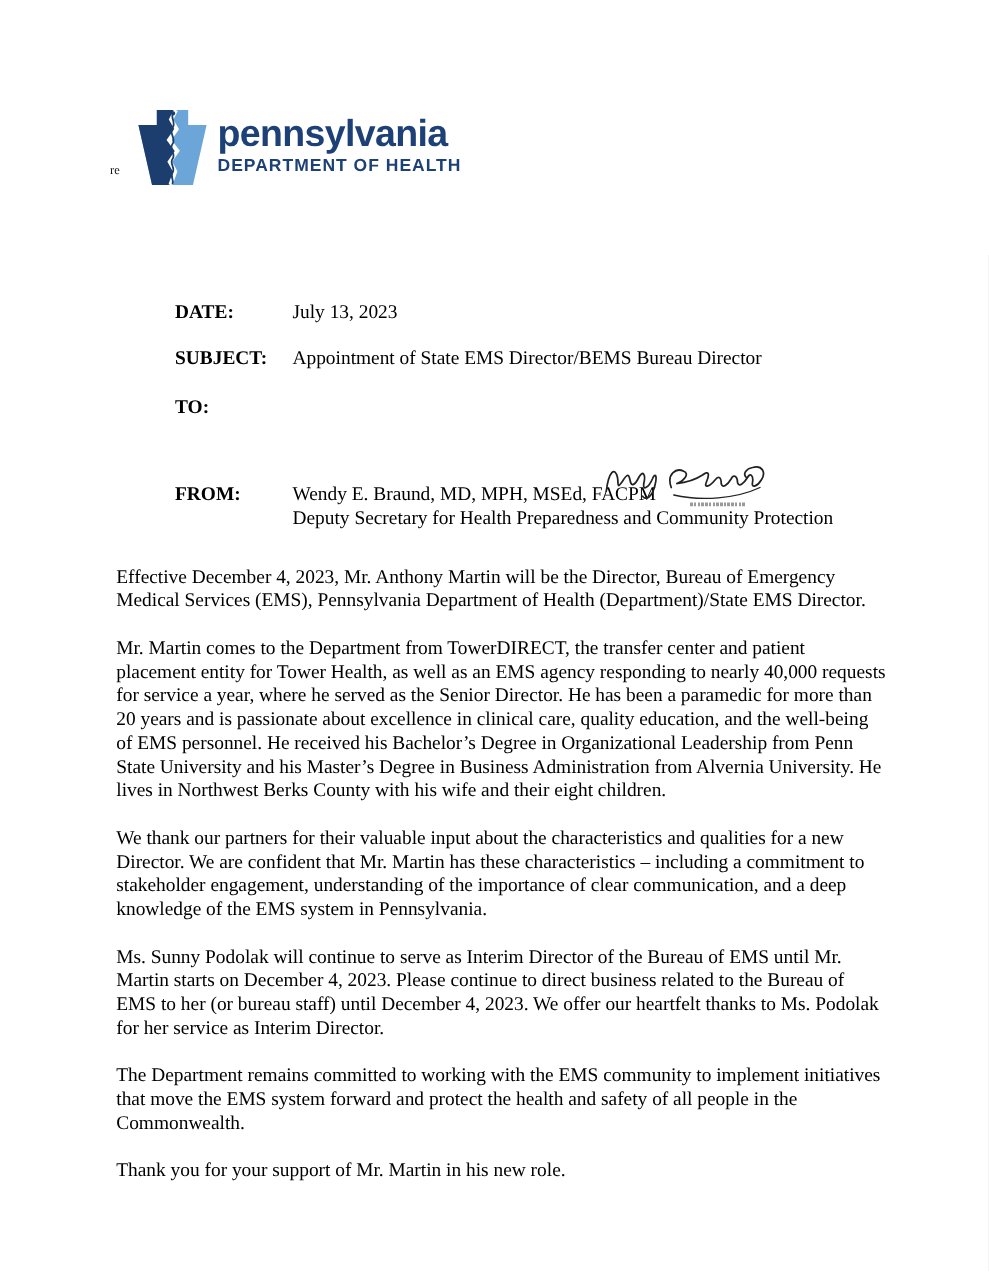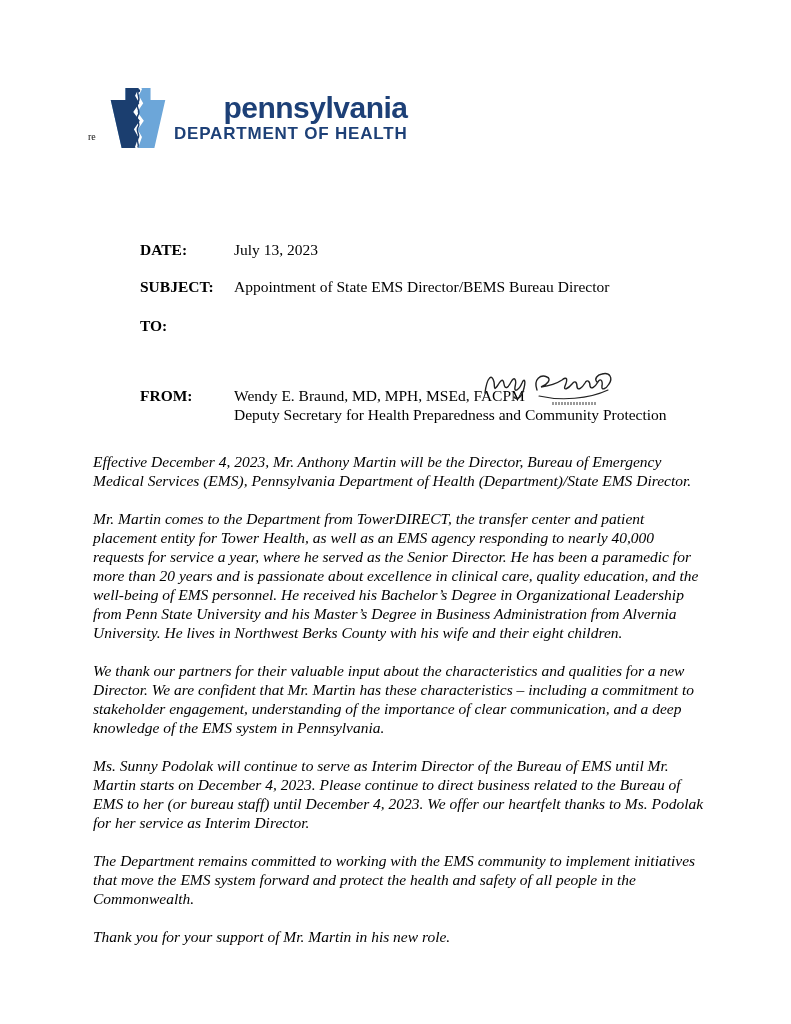--- a/index.html
+++ b/index.html
@@ -12,30 +12,30 @@
     color:#000;
     overflow:hidden;
   }
   
   .stray{
     position:absolute;left:88px;top:131px;
     font-size:10px;color:#111;
   }
   .logo{
     position:absolute;left:110px;top:88px;
-    display:flex;align-items:flex-start;text-align:right;
+    display:flex;align-items:flex-start;
   }
   .keystone{width:56px;height:60px;display:block;}
   .logo-text{margin-left:8px;padding-top:7px;font-family:"Liberation Sans",sans-serif;}
   .wordmark{
     font-size:30px;font-weight:bold;line-height:26px;
     letter-spacing:-0.5px;color:#1d4077;
   }
   .logo-sub{
-    font-size:17px;font-weight:bold;letter-spacing:0.8px;
+    font-size:14px;font-weight:bold;letter-spacing:0.8px;
     color:#1d4077;margin-top:3px;
   }
   
   .title{
     position:absolute;top:188px;left:0;width:100%;
     margin:0;text-align:center;
     font-size:18.5px;font-weight:bold;
     text-decoration:underline;
   }
   
@@ -46,21 +46,21 @@
   .row-subject{top:277px;}
   .row-to{top:316px;}
   .row-from{top:386px;}
   
   .signature{position:absolute;left:481px;top:363px;width:134px;height:46px;}
   .sig-fineprint{
     position:absolute;left:552px;top:402px;width:44px;height:3px;
     background:repeating-linear-gradient(90deg,#9a9a9a 0 2px,#fff 2px 3px);
   }
   
-  .body-text{position:absolute;left:93px;top:452px;width:616px;font-style:italic;}
+  .body-text{position:absolute;left:93px;top:452px;width:616px;}
   .body-text p{
     margin:0 0 19px 0;
     font-size:15.5px;line-height:19px;
     text-align:left;
   }
 </style>
 </head>
 <body>
 
 <div class="page">

